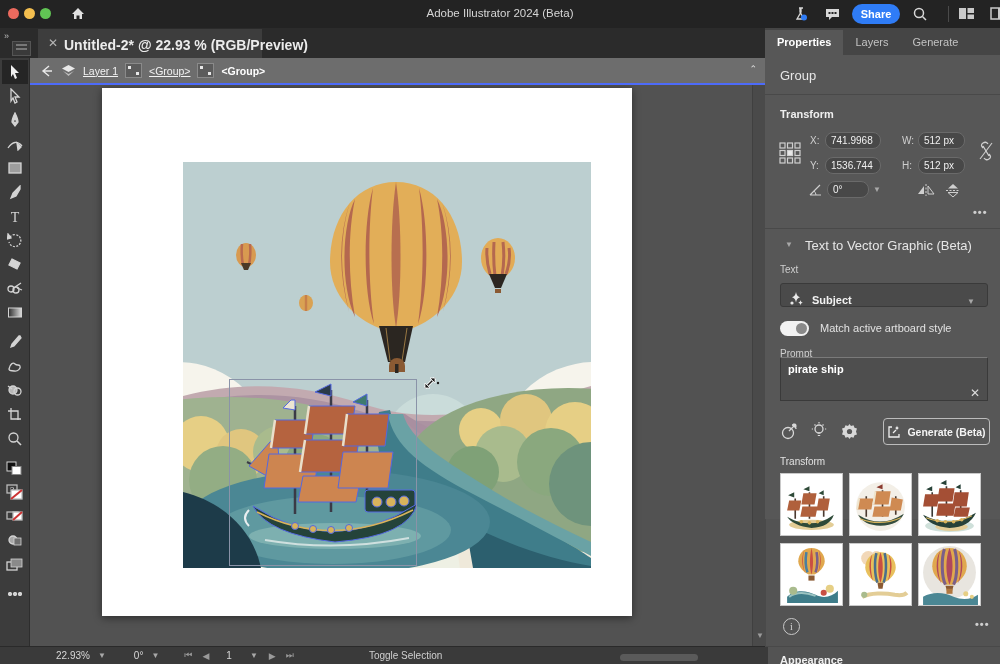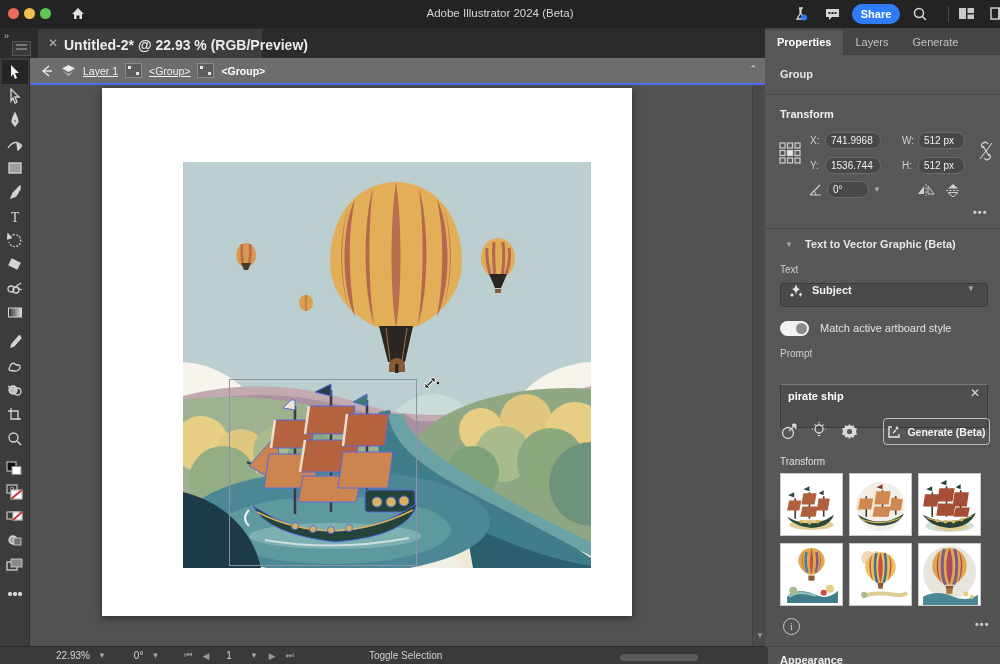--- a/index.html
+++ b/index.html
@@ -60,31 +60,31 @@
   .sb-chev{color:#a8a8a8;font-size:8px;padding:0 4px;}
   .sb-nav{color:#9a9a9a;font-size:9px;padding:0 3px;}
   #sb-mode{margin-left:68px;color:#cfcfcf;}
   #sb-thumb{position:absolute;left:620px;top:654px;width:78px;height:7px;border-radius:4px;background:#5a5a5a;}
 
   
   #rightpanel{left:765px;top:28px;width:235px;height:491px;background:#575757;}
   #ptabs{left:0;top:0;width:235px;height:27px;background:#454545;display:flex;align-items:flex-end;}
   .ptab{padding:6px 12px 7px 12px;font-size:11px;color:#c3c3c3;}
   .ptab.active{background:#575757;color:#fff;font-weight:bold;}
-  .sec-label{color:#e6e6e6;font-size:11px;font-weight:bold;}
+  .sec-label{color:#e6e6e6;font-size:13px;}
   .sec-title{color:#efefef;font-size:11px;font-weight:bold;}
   .field{background:#484848;border:1px solid #6a6a6a;border-radius:8px;color:#f0f0f0;font-size:10px;
          display:flex;align-items:center;padding:0 5px;height:17px;box-sizing:border-box;}
   .flabel{color:#cfcfcf;font-size:10px;}
   .hline{background:#494949;height:1px;}
   #type-dd{left:15px;top:255px;width:208px;height:24px;background:#4a4a4a;border:1px solid #3a3a3a;border-radius:3px;
-           display:flex;align-items:flex-start;gap:9px;padding:0 8px;box-sizing:border-box;color:#f2f2f2;font-weight:bold;font-size:11px;}
+           display:flex;align-items:flex-end;gap:9px;padding:0 8px;box-sizing:border-box;color:#f2f2f2;font-weight:bold;font-size:11px;}
   #toggle{left:15px;top:293px;width:29px;height:15px;background:#f2f2f2;border-radius:8px;}
   #toggle i{position:absolute;right:2px;top:2px;width:11px;height:11px;border-radius:50%;background:#8a8a8a;}
-  #prompt-box{left:15px;top:356px;width:208px;height:44px;background:#4e4e4e;border:1px solid #3a3a3a;border-top-color:#7a7a7a;
+  #prompt-box{left:15px;top:329px;width:208px;height:44px;background:#4e4e4e;border:1px solid #3a3a3a;border-top-color:#7a7a7a;
               color:#fff;font-weight:bold;font-size:11px;padding:5px 7px;box-sizing:border-box;}
   #prompt-x{left:205px;top:358px;color:#dcdcdc;font-size:12px;}
   .mini-btn{width:22px;height:22px;display:flex;align-items:center;justify-content:center;}
   #gen-btn{left:118px;top:390px;width:105px;height:25px;border:1px solid #bcbcbc;border-radius:4px;
            display:flex;align-items:center;justify-content:center;gap:6px;color:#f4f4f4;font-weight:bold;font-size:10.5px;}
   .thumb{width:63px;height:63px;background:#fff;border:1px solid #c9c9c9;box-sizing:border-box;}
   #info-i{left:18px;top:590px;width:15px;height:15px;border:1px solid #c9c9c9;border-radius:50%;color:#d6d6d6;
           font-size:10px;text-align:center;line-height:15px;font-family:"Liberation Serif",serif;}
   .dots{color:#cfcfcf;font-weight:bold;letter-spacing:1px;}
 

